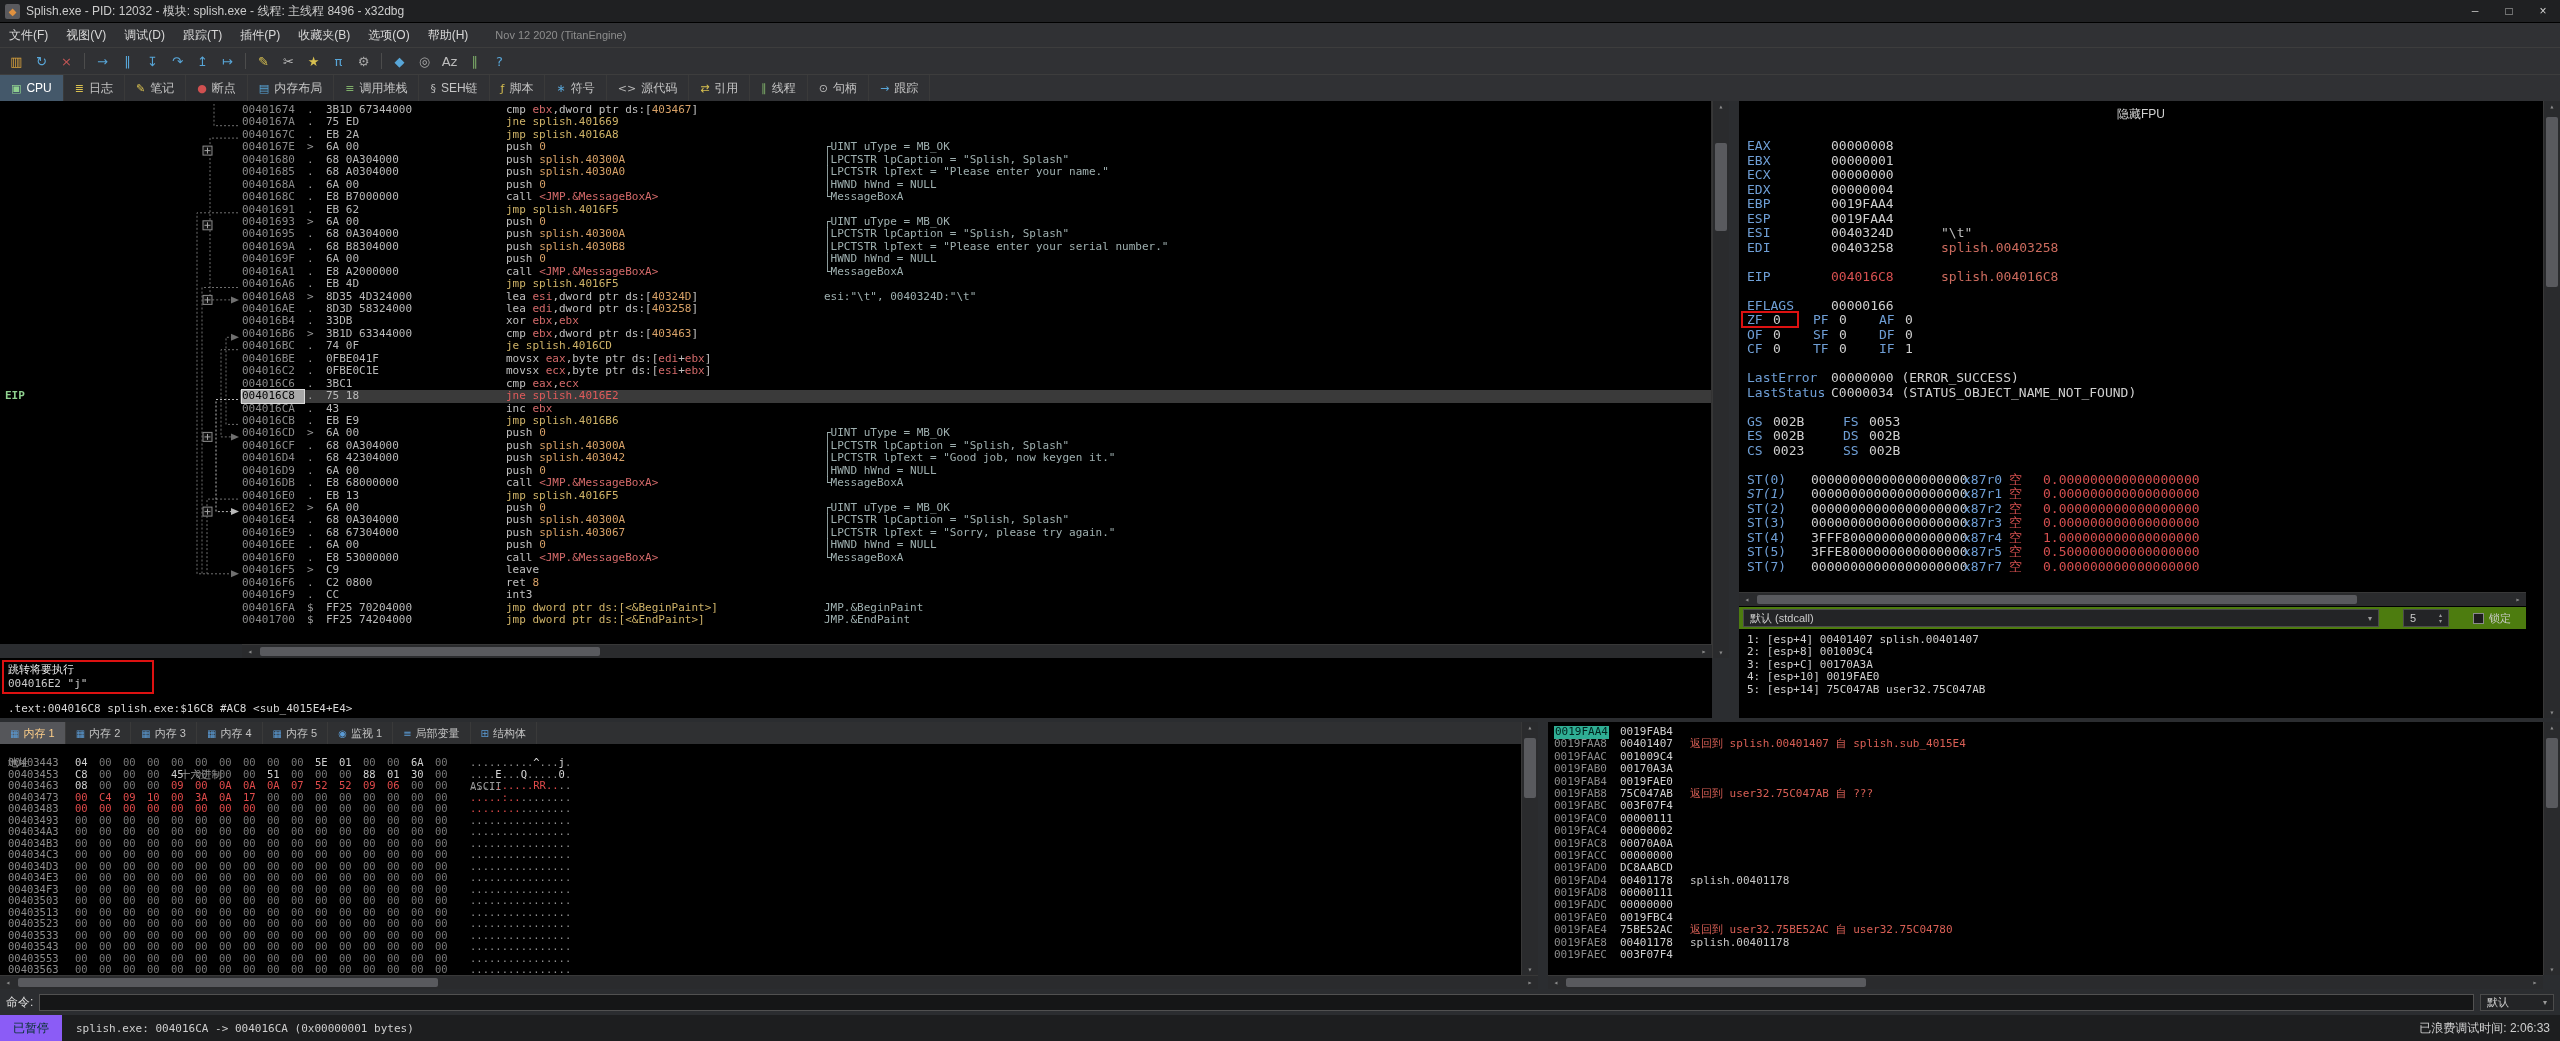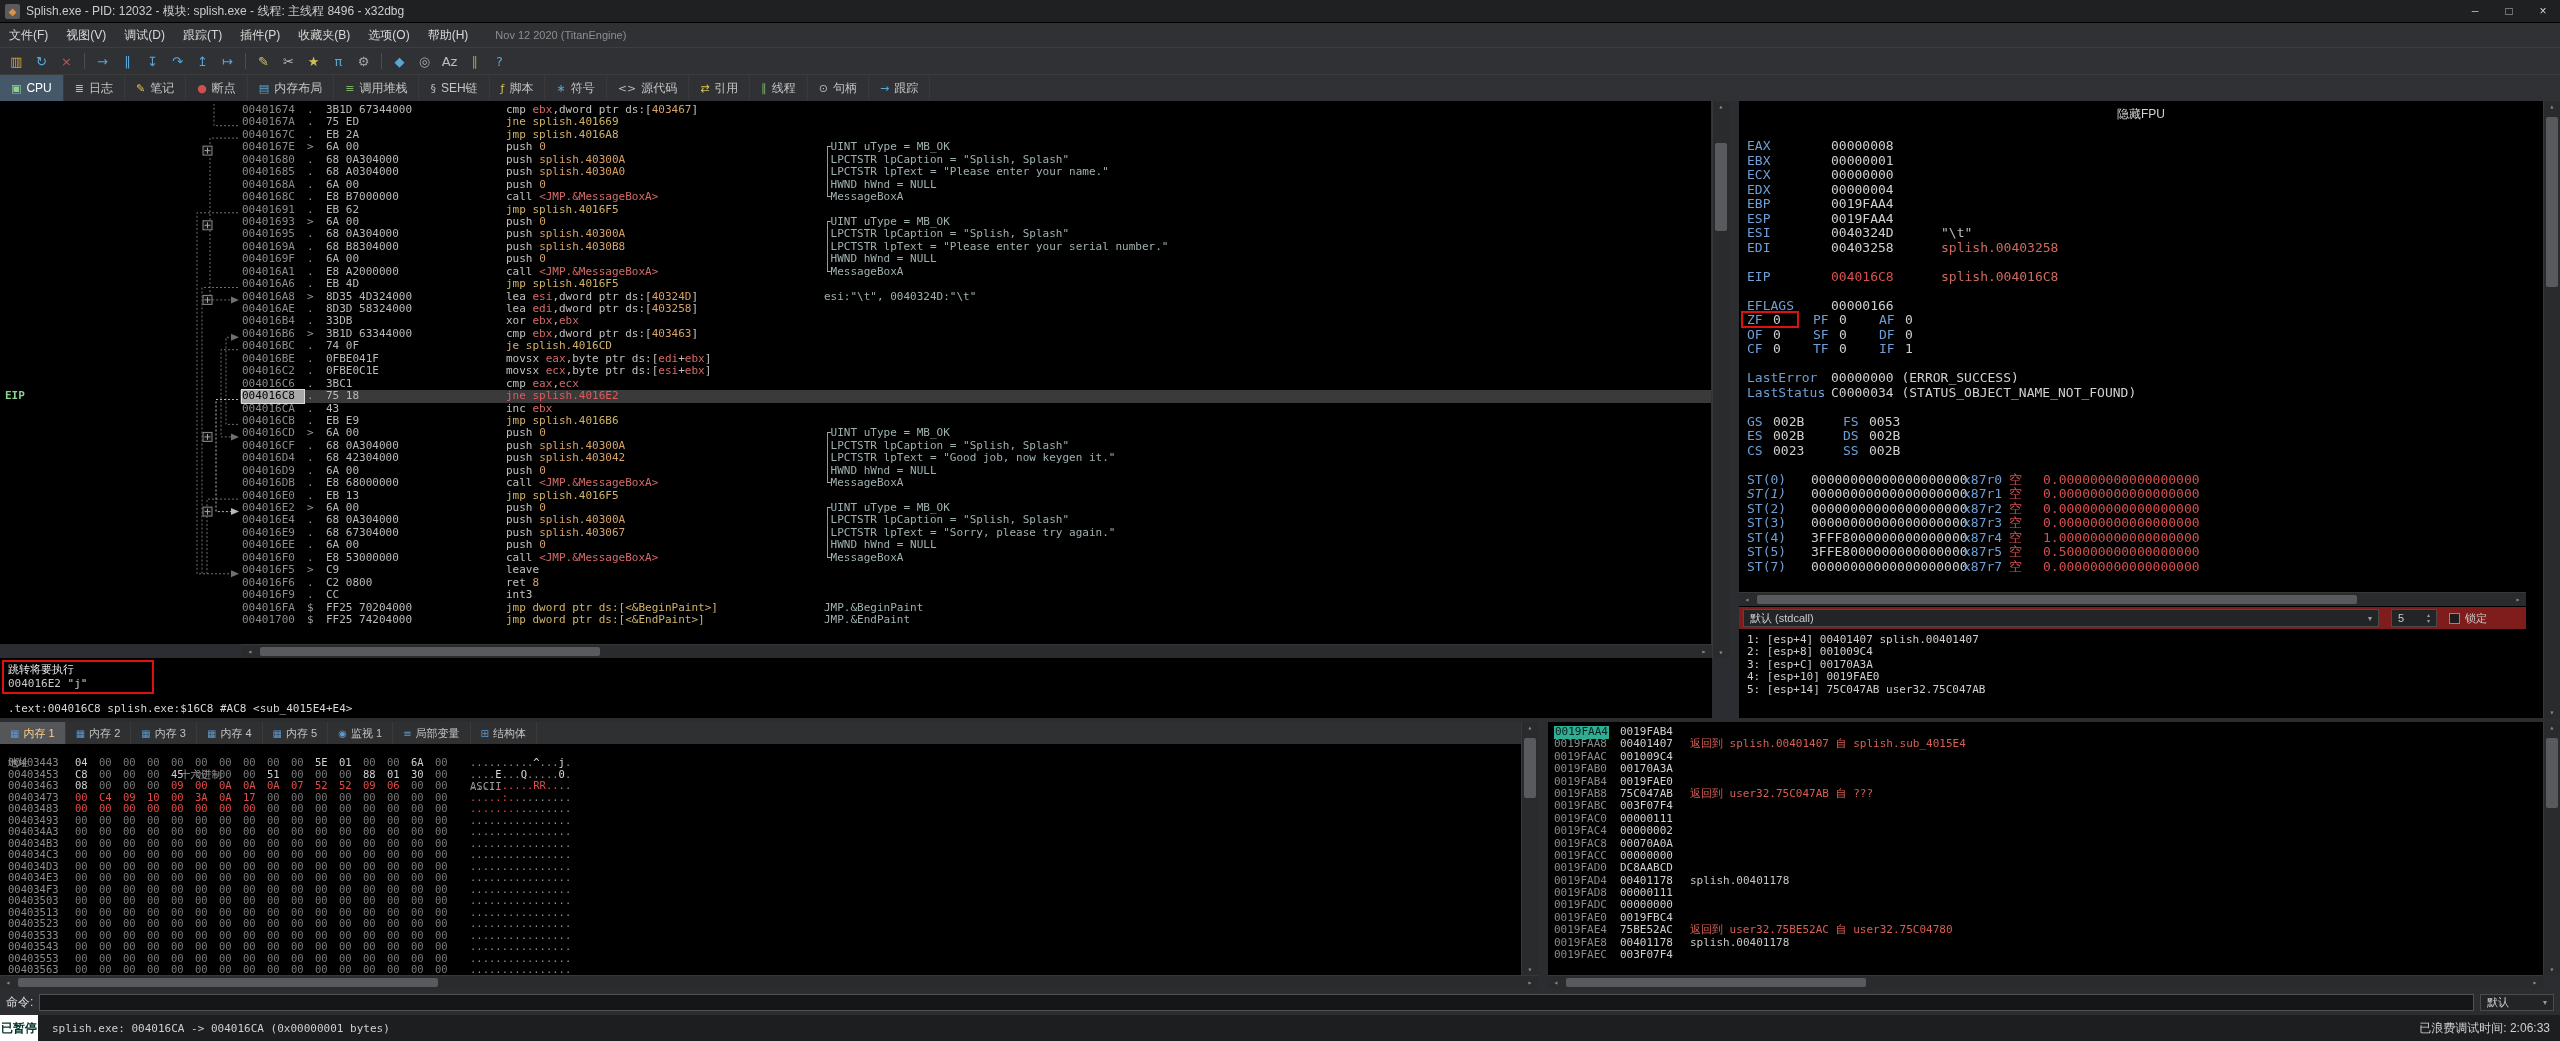--- a/index.html
+++ b/index.html
@@ -65,22 +65,22 @@
 
   
   #registers{position:absolute;left:1739px;top:101px;width:804px;height:617px;background:#000;overflow:hidden}
   #fpu-title{position:absolute;top:5px;left:0;right:0;text-align:center;font-size:12px;color:#d2d2d2;
              font-family:"Liberation Sans","DejaVu Sans",sans-serif}
   #register-lines{position:absolute;top:38px;left:8px;right:4px}
   .rline{height:14.5px;line-height:14.6px;font-size:13px;white-space:pre}
   .rline span{display:inline-block;vertical-align:top}
   .seg-rn{color:#6f9fd6}.seg-rv{color:#cfcfcf}.seg-rvc{color:#d75050}
   .seg-cr{color:#cc6b5e}.seg-cg{color:#bdbdbd}.seg-tagr{color:#d75050}.seg-fpr{color:#d75050}
-  #convrow{position:absolute;top:506px;left:0;right:17px;height:22px;background:#7f1d1d;display:flex;
-           align-items:center;gap:12px;padding:0 4px;font-family:"Liberation Sans","DejaVu Sans",sans-serif;font-size:11px}
+  #convrow{position:absolute;top:506px;left:0;right:17px;height:22px;background:#4d7c0f;display:flex;
+           align-items:center;gap:24px;padding:0 4px;font-family:"Liberation Sans","DejaVu Sans",sans-serif;font-size:11px}
   .combo{height:18px;background:#232426;border:1px solid #4b4b4b;color:#cccccc;display:flex;
          align-items:center;justify-content:space-between;padding:0 6px}
   #conv-select{width:636px}
   #conv-count{width:46px}
   .spin{display:flex;flex-direction:column;font-size:6px;line-height:6px;color:#9a9a9a}
   #conv-lock{display:flex;align-items:center;gap:5px;color:#cccccc}
   .checkbox{width:11px;height:11px;border:1px solid #8a8a8a;background:#1d1d1d}
   #args{position:absolute;top:533px;left:8px;right:0;font-size:11px}
   .argrow{height:12.4px;line-height:12.5px;color:#cfcfcf;white-space:pre}
 
@@ -116,21 +116,21 @@
   .splitter{position:absolute;background:#2b2d30}
 
   
   #cmdrow{position:absolute;left:0;top:991px;right:0;height:22px;background:#2b2d30;display:flex;
           align-items:center;padding:0 6px;gap:6px;font-family:"Liberation Sans","DejaVu Sans",sans-serif;font-size:12px}
   #cmd-input{flex:1;height:17px;background:#151617;border:1px solid #515151;color:#dddddd;
              font-family:"DejaVu Sans Mono",monospace;font-size:11px;padding:0 4px}
   #cmd-profile{width:74px;height:17px;font-size:11px}
   #statusbar{position:absolute;left:0;top:1015px;right:0;height:26px;background:#1d1e1f;display:flex;
              align-items:center;font-family:"Liberation Sans","DejaVu Sans",sans-serif;font-size:12px}
-  #status-state{background:#ffffff;color:#02312a;padding:0 1px;height:100%;display:flex;align-items:center;font-weight:bold}
+  #status-state{background:#8b5cf6;color:#02312a;padding:0 13px;height:100%;display:flex;align-items:center;font-weight:normal}
   #status-msg{margin-left:14px;color:#cfcfcf;font-family:"DejaVu Sans Mono",monospace;font-size:11px}
   #status-time{margin-left:auto;margin-right:10px;color:#cfcfcf}
 </style>
 </head>
 <body>
 
 <div id="app">
 
   <div id="titlebar" class="bar">
     <span class="appicon">◆</span>

